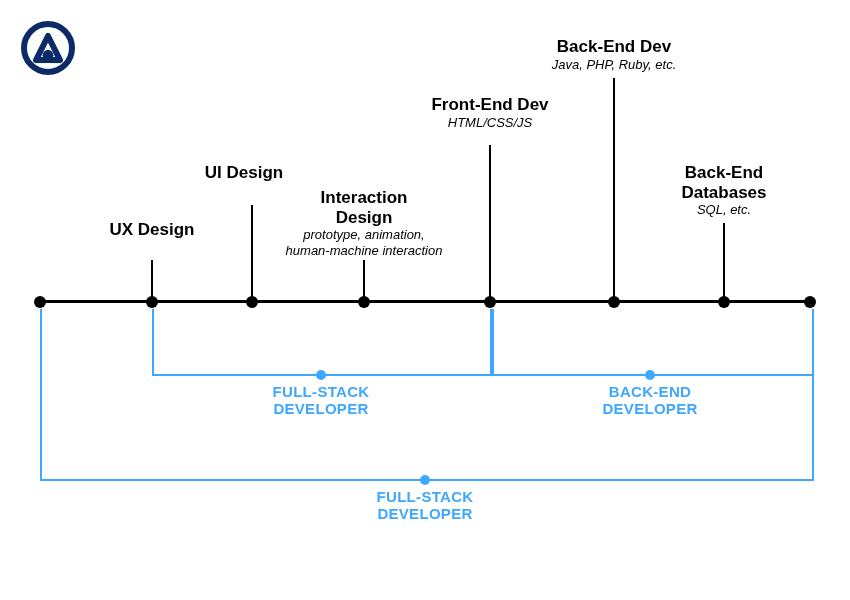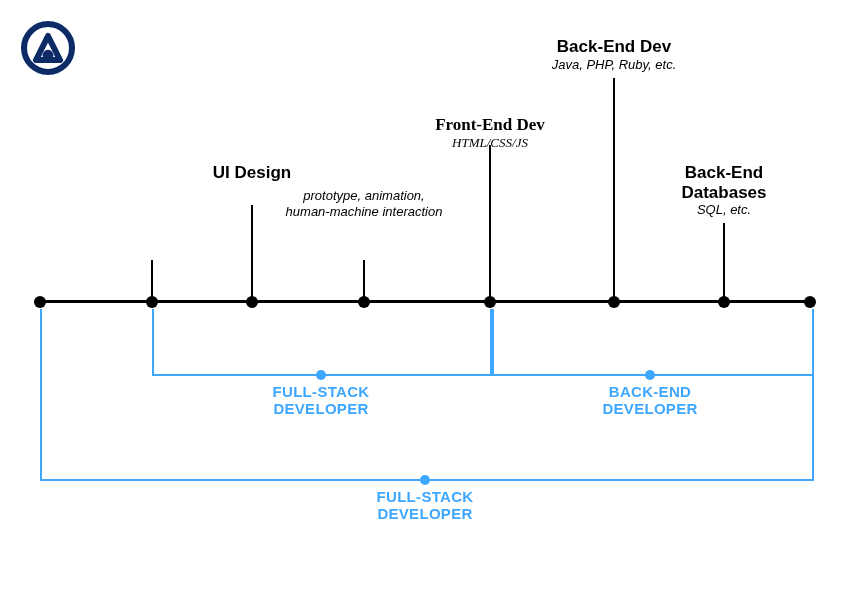--- a/index.html
+++ b/index.html
@@ -101,34 +101,36 @@
 
   <div class="timeline"></div>
 
   <div class="dot" style="left: 40px;"></div>
   <div class="dot" style="left: 810px;"></div>
 
   <div id="nodes-layer">
       <div class="dot" style="left: 152px;"></div>
       <div class="tick" style="left: 152px; top: 260px; height: 40px;"></div>
       <div class="label-group" style="left: 152px; top: 220px;">
+        <div class="label-title">UX Design</div>
       </div>
       <div class="dot" style="left: 252px;"></div>
       <div class="tick" style="left: 252px; top: 205px; height: 95px;"></div>
-      <div class="label-group" style="left: 252px; top: 163px;">
+      <div class="label-group" style="left: 244px; top: 163px;">
         <div class="label-title">UI Design</div>
       </div>
       <div class="dot" style="left: 364px;"></div>
       <div class="tick" style="left: 364px; top: 260px; height: 40px;"></div>
       <div class="label-group" style="left: 364px; top: 188px;">
+        <div class="label-title">Interaction<br>Design</div>
         <div class="label-sub">prototype, animation,<br>human-machine interaction</div>
       </div>
       <div class="dot" style="left: 490px;"></div>
       <div class="tick" style="left: 490px; top: 145px; height: 155px;"></div>
-      <div class="label-group" style="left: 490px; top: 115px; font-family: Liberation Serif, serif;">
+      <div class="label-group" style="left: 490px; top: 95px;">
         <div class="label-title">Front-End Dev</div>
         <div class="label-sub">HTML/CSS/JS</div>
       </div>
       <div class="dot" style="left: 614px;"></div>
       <div class="tick" style="left: 614px; top: 78px; height: 222px;"></div>
       <div class="label-group" style="left: 614px; top: 37px;">
         <div class="label-title">Back-End Dev</div>
         <div class="label-sub">Java, PHP, Ruby, etc.</div>
       </div>
       <div class="dot" style="left: 724px;"></div>

